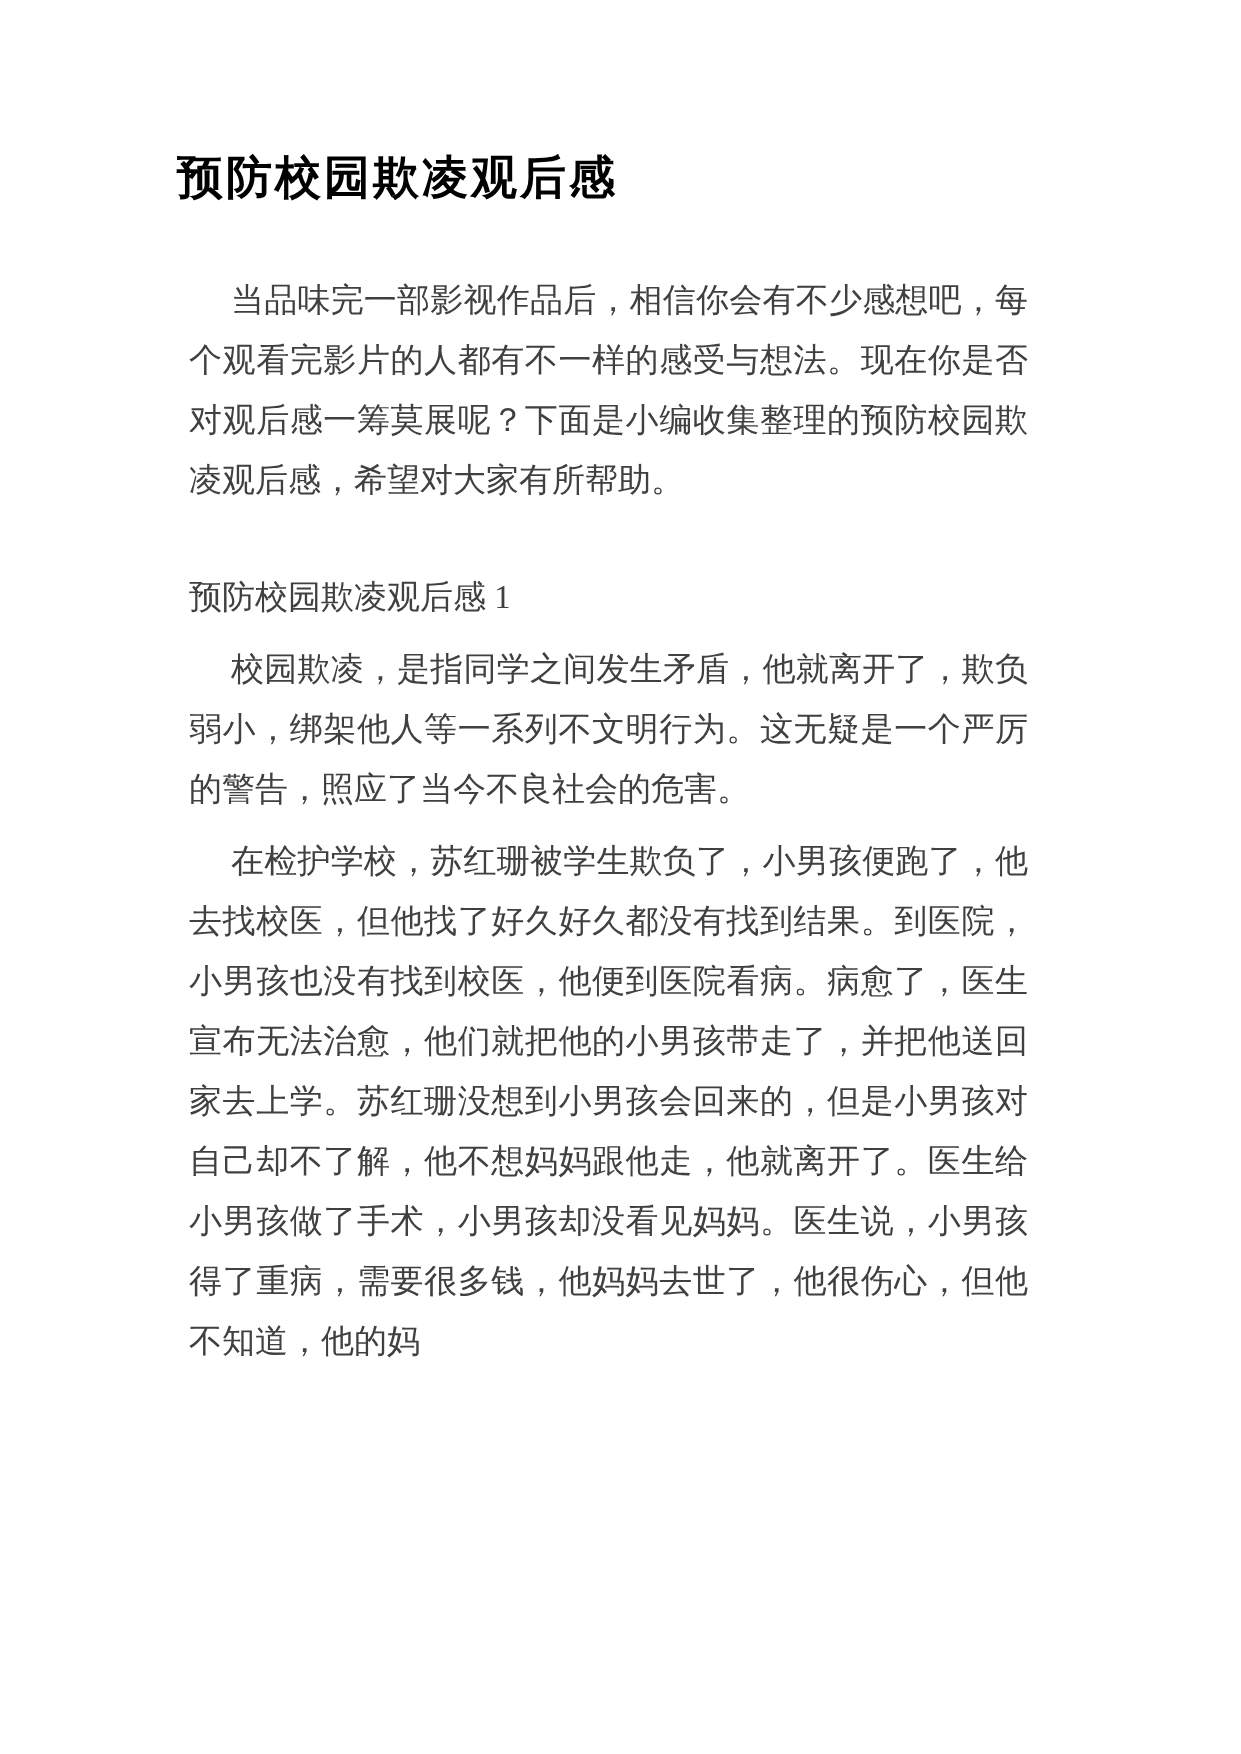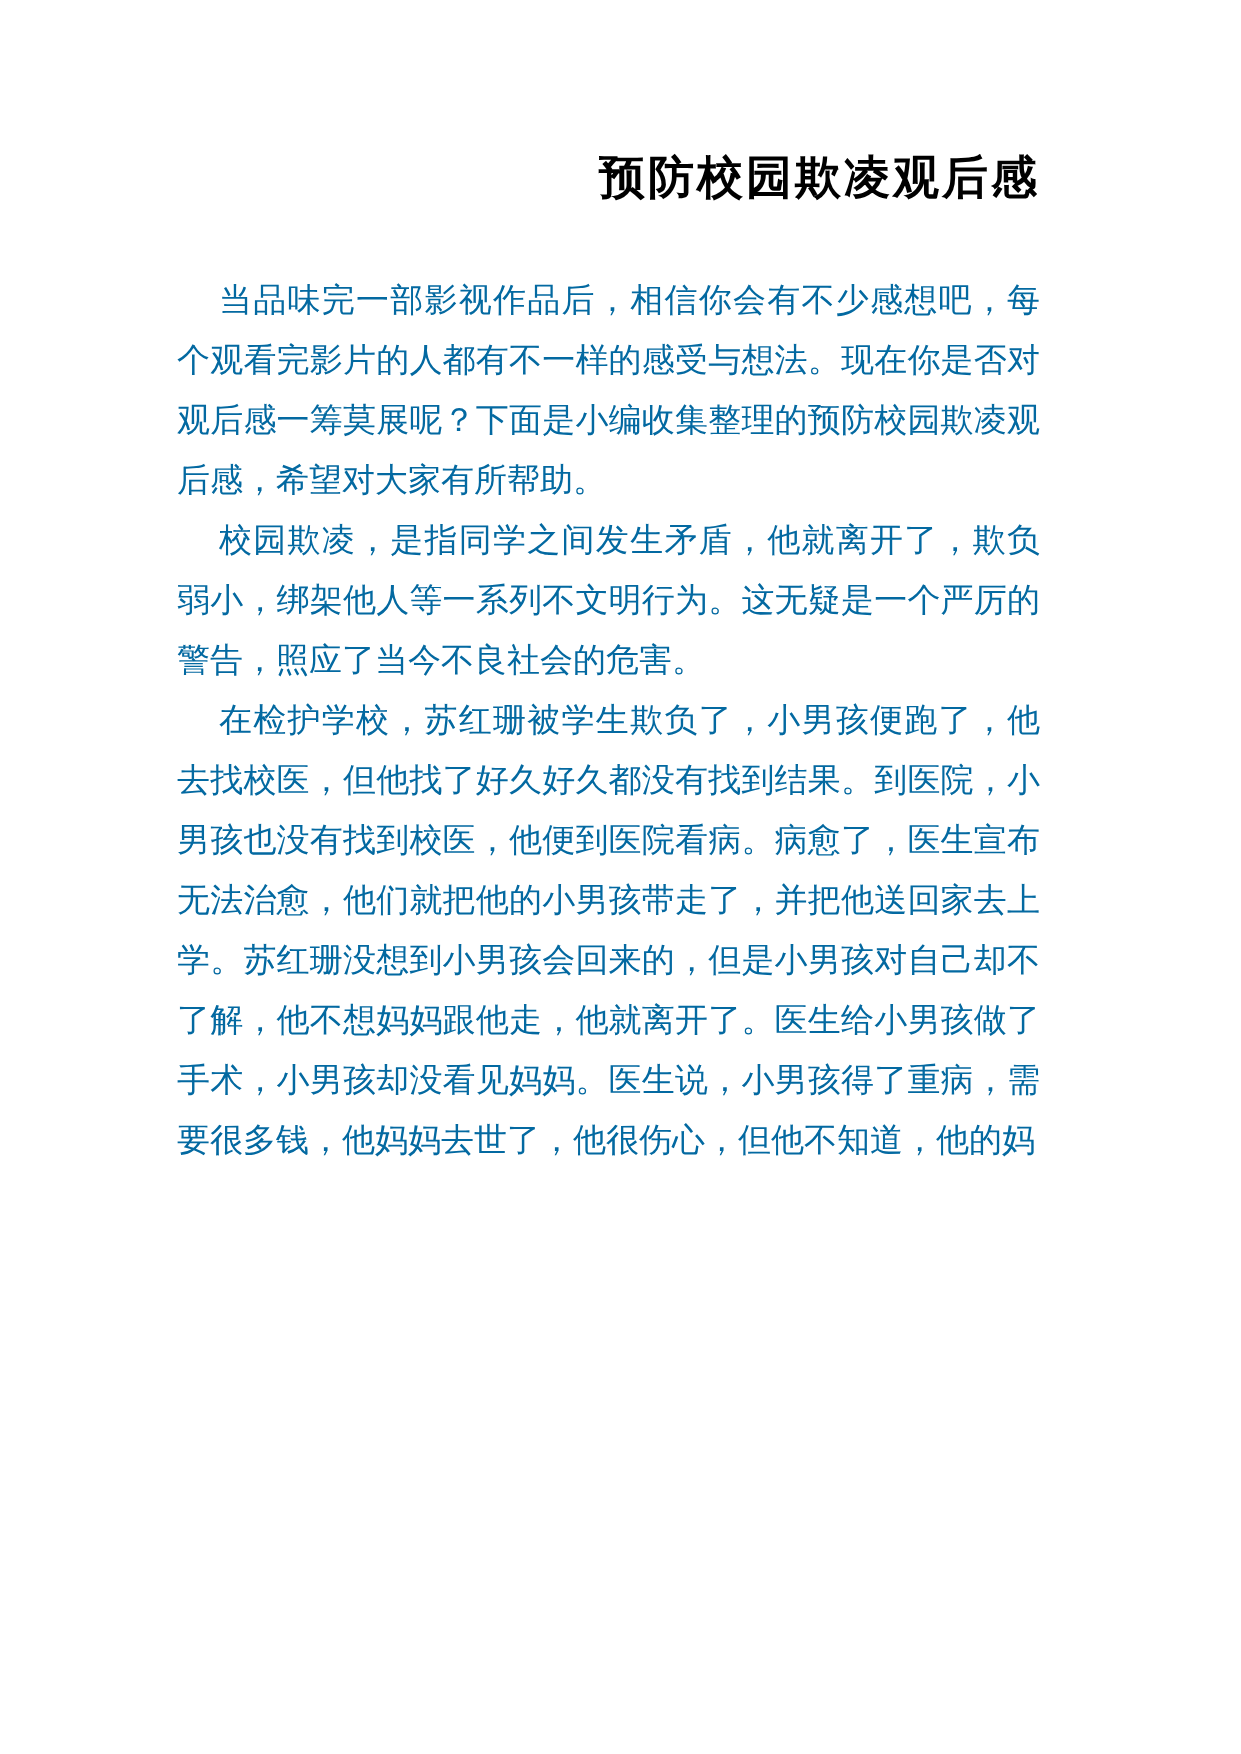--- a/index.html
+++ b/index.html
@@ -15,31 +15,31 @@
     background: #ffffff;
     padding: 0 201px 0 177px;
     overflow: hidden;
     font-family: "Liberation Serif", "DejaVu Serif", serif;
   }
   .doc-title {
     margin: 143px 0 57px 0;
     font-size: 46px;
     line-height: 70px;
     font-weight: bold;
-    text-align: right;
+    text-align: left;
     letter-spacing: 3px;
     color: #000000;
     font-family: "Liberation Serif", "DejaVu Serif", serif;
   }
   .body-text p {
-    margin: 0;
+    margin: 12px;
     font-size: 33px;
     line-height: 60px;
     font-weight: normal;
-    color: #0369a1;
+    color: #404040;
     text-align: justify;
     text-align-last: left;
     letter-spacing: 0;
     word-break: break-all;
   }
   .indent {
     text-indent: 42px;
   }
   .section-heading {
     margin-top: 57px !important;
@@ -48,19 +48,20 @@
 </style>
 </head>
 <body>
 
 <div class="page">
   <h1 class="doc-title">预防校园欺凌观后感</h1>
 
   <div class="body-text">
     <p class="indent">当品味完一部影视作品后，相信你会有不少感想吧，每个观看完影片的人都有不一样的感受与想法。现在你是否对观后感一筹莫展呢？下面是小编收集整理的预防校园欺凌观后感，希望对大家有所帮助。</p>
 
+    <p class="section-heading">预防校园欺凌观后感 1</p>
 
     <p class="indent">校园欺凌，是指同学之间发生矛盾，他就离开了，欺负弱小，绑架他人等一系列不文明行为。这无疑是一个严厉的警告，照应了当今不良社会的危害。</p>
 
 
     <p class="indent">在检护学校，苏红珊被学生欺负了，小男孩便跑了，他去找校医，但他找了好久好久都没有找到结果。到医院，小男孩也没有找到校医，他便到医院看病。病愈了，医生宣布无法治愈，他们就把他的小男孩带走了，并把他送回家去上学。苏红珊没想到小男孩会回来的，但是小男孩对自己却不了解，他不想妈妈跟他走，他就离开了。医生给小男孩做了手术，小男孩却没看见妈妈。医生说，小男孩得了重病，需要很多钱，他妈妈去世了，他很伤心，但他不知道，他的妈</p>
   </div>
 </div>
 
 </body></html>

